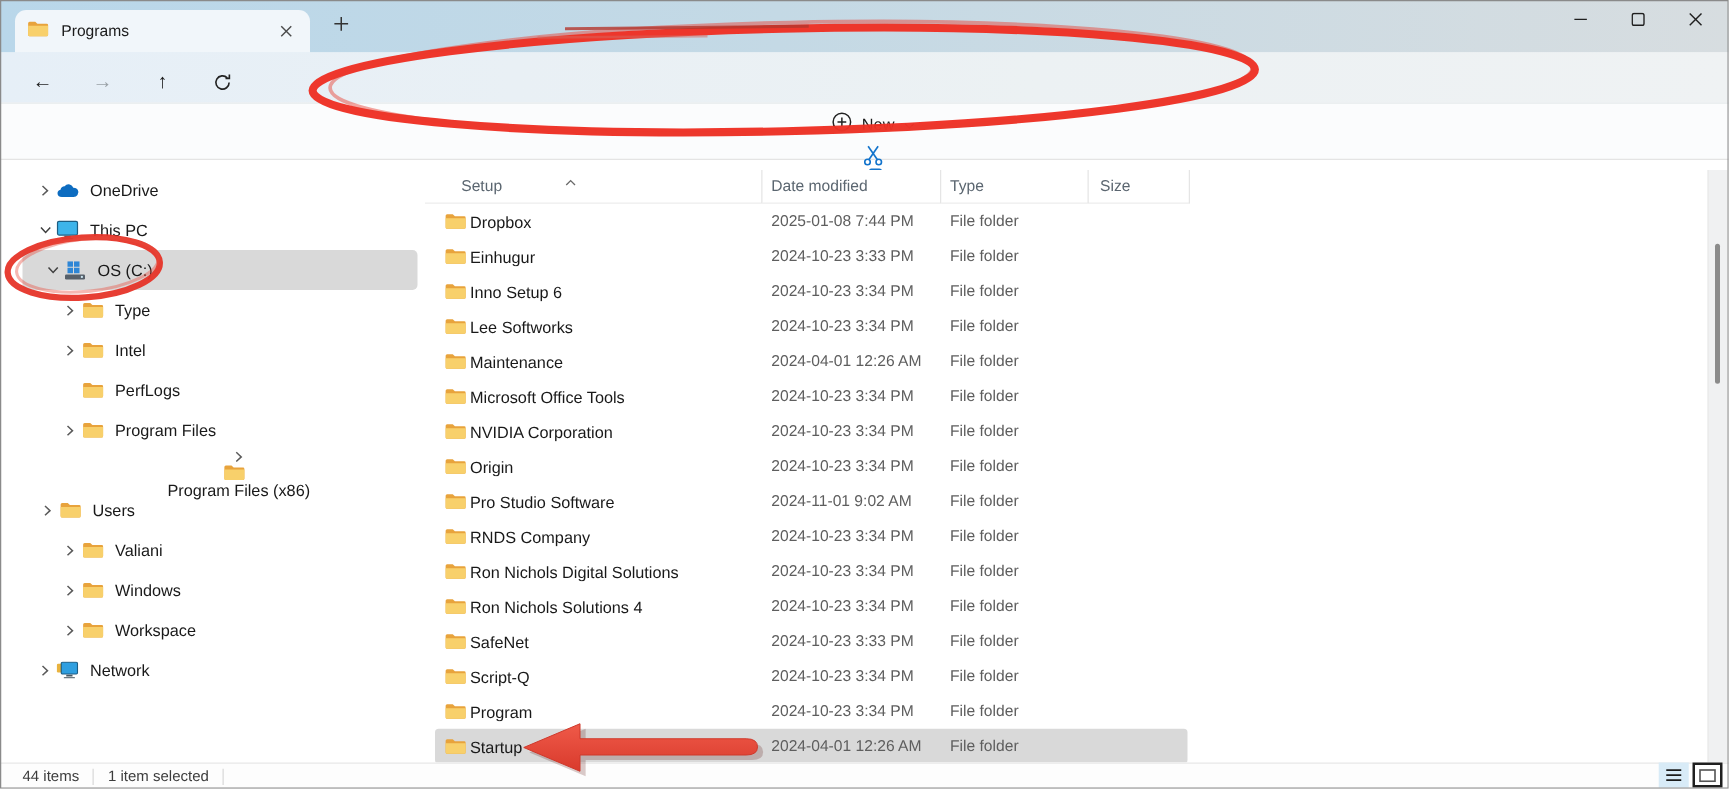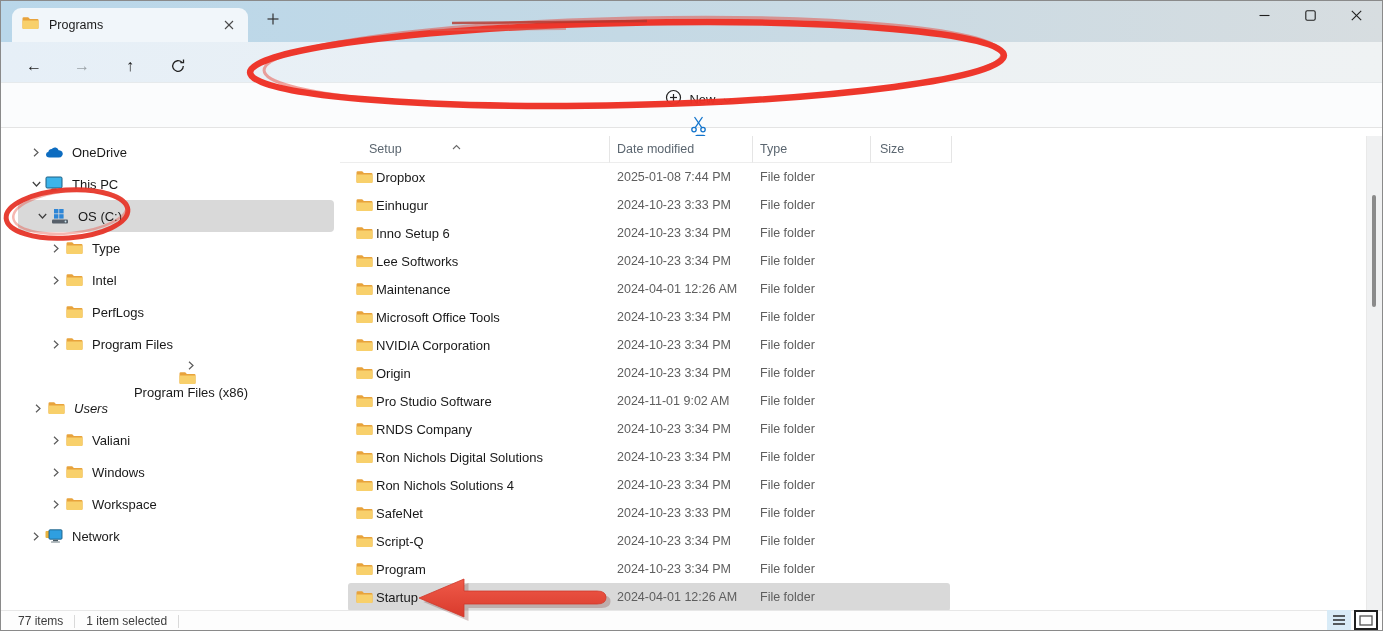--- a/index.html
+++ b/index.html
@@ -412,21 +412,21 @@
         </svg>
       </span>
       <span class="side-ico">
         <svg width="17" height="14" viewBox="0 0 17 14">
           <path d="M0.5 2.5 Q0.5 1.3 1.7 1.3 L6.2 1.3 L7.9 3 L15.4 3 Q16.5 3 16.5 4.1 L16.5 11.8 Q16.5 13 15.3 13 L1.7 13 Q0.5 13 0.5 11.8 Z" fill="#e8a33c"></path>
           <path d="M0.5 4.6 L16.5 4.6 L16.5 11.8 Q16.5 13 15.3 13 L1.7 13 Q0.5 13 0.5 11.8 Z" fill="#f8d06b"></path>
         </svg>
       </span>
       <span class="side-label">Program Files (x86)</span>
     </div>
-    <div class="side-item" style="padding-left: 12px; font-style: italic;">
+    <div class="side-item" style="padding-left: 12px;">
       <span class="side-chev">
         <svg width="8" height="11" viewBox="0 0 8 11" fill="none" stroke="#5a5a5a" stroke-width="1.2">
           <polyline points="2,1.8 6,5.5 2,9.2"></polyline>
         </svg>
       </span>
       <span class="side-ico">
         <svg width="17" height="14" viewBox="0 0 17 14">
           <path d="M0.5 2.5 Q0.5 1.3 1.7 1.3 L6.2 1.3 L7.9 3 L15.4 3 Q16.5 3 16.5 4.1 L16.5 11.8 Q16.5 13 15.3 13 L1.7 13 Q0.5 13 0.5 11.8 Z" fill="#e8a33c"></path>
           <path d="M0.5 4.6 L16.5 4.6 L16.5 11.8 Q16.5 13 15.3 13 L1.7 13 Q0.5 13 0.5 11.8 Z" fill="#f8d06b"></path>
         </svg>
@@ -729,21 +729,21 @@
         <div class="fcell fc-size"></div>
       </div>
     </div>
 </div>
 
 <div class="vtrack">
   <div class="vthumb"></div>
 </div>
 
 <div class="statusbar">
-  <span>77 items</span>
+  <span>44 items</span>
   <span class="st-sep"></span>
   <span>1 item selected</span>
   <span class="st-sep"></span>
 </div>
 <div class="view-toggles">
   <div class="vt active">
       <svg width="14" height="12" viewBox="0 0 14 12" stroke="#1b1b1b" stroke-width="1.4">
         <line x1="1" y1="2" x2="13" y2="2"></line>
         <line x1="1" y1="6" x2="13" y2="6"></line>
         <line x1="1" y1="10" x2="13" y2="10"></line>

